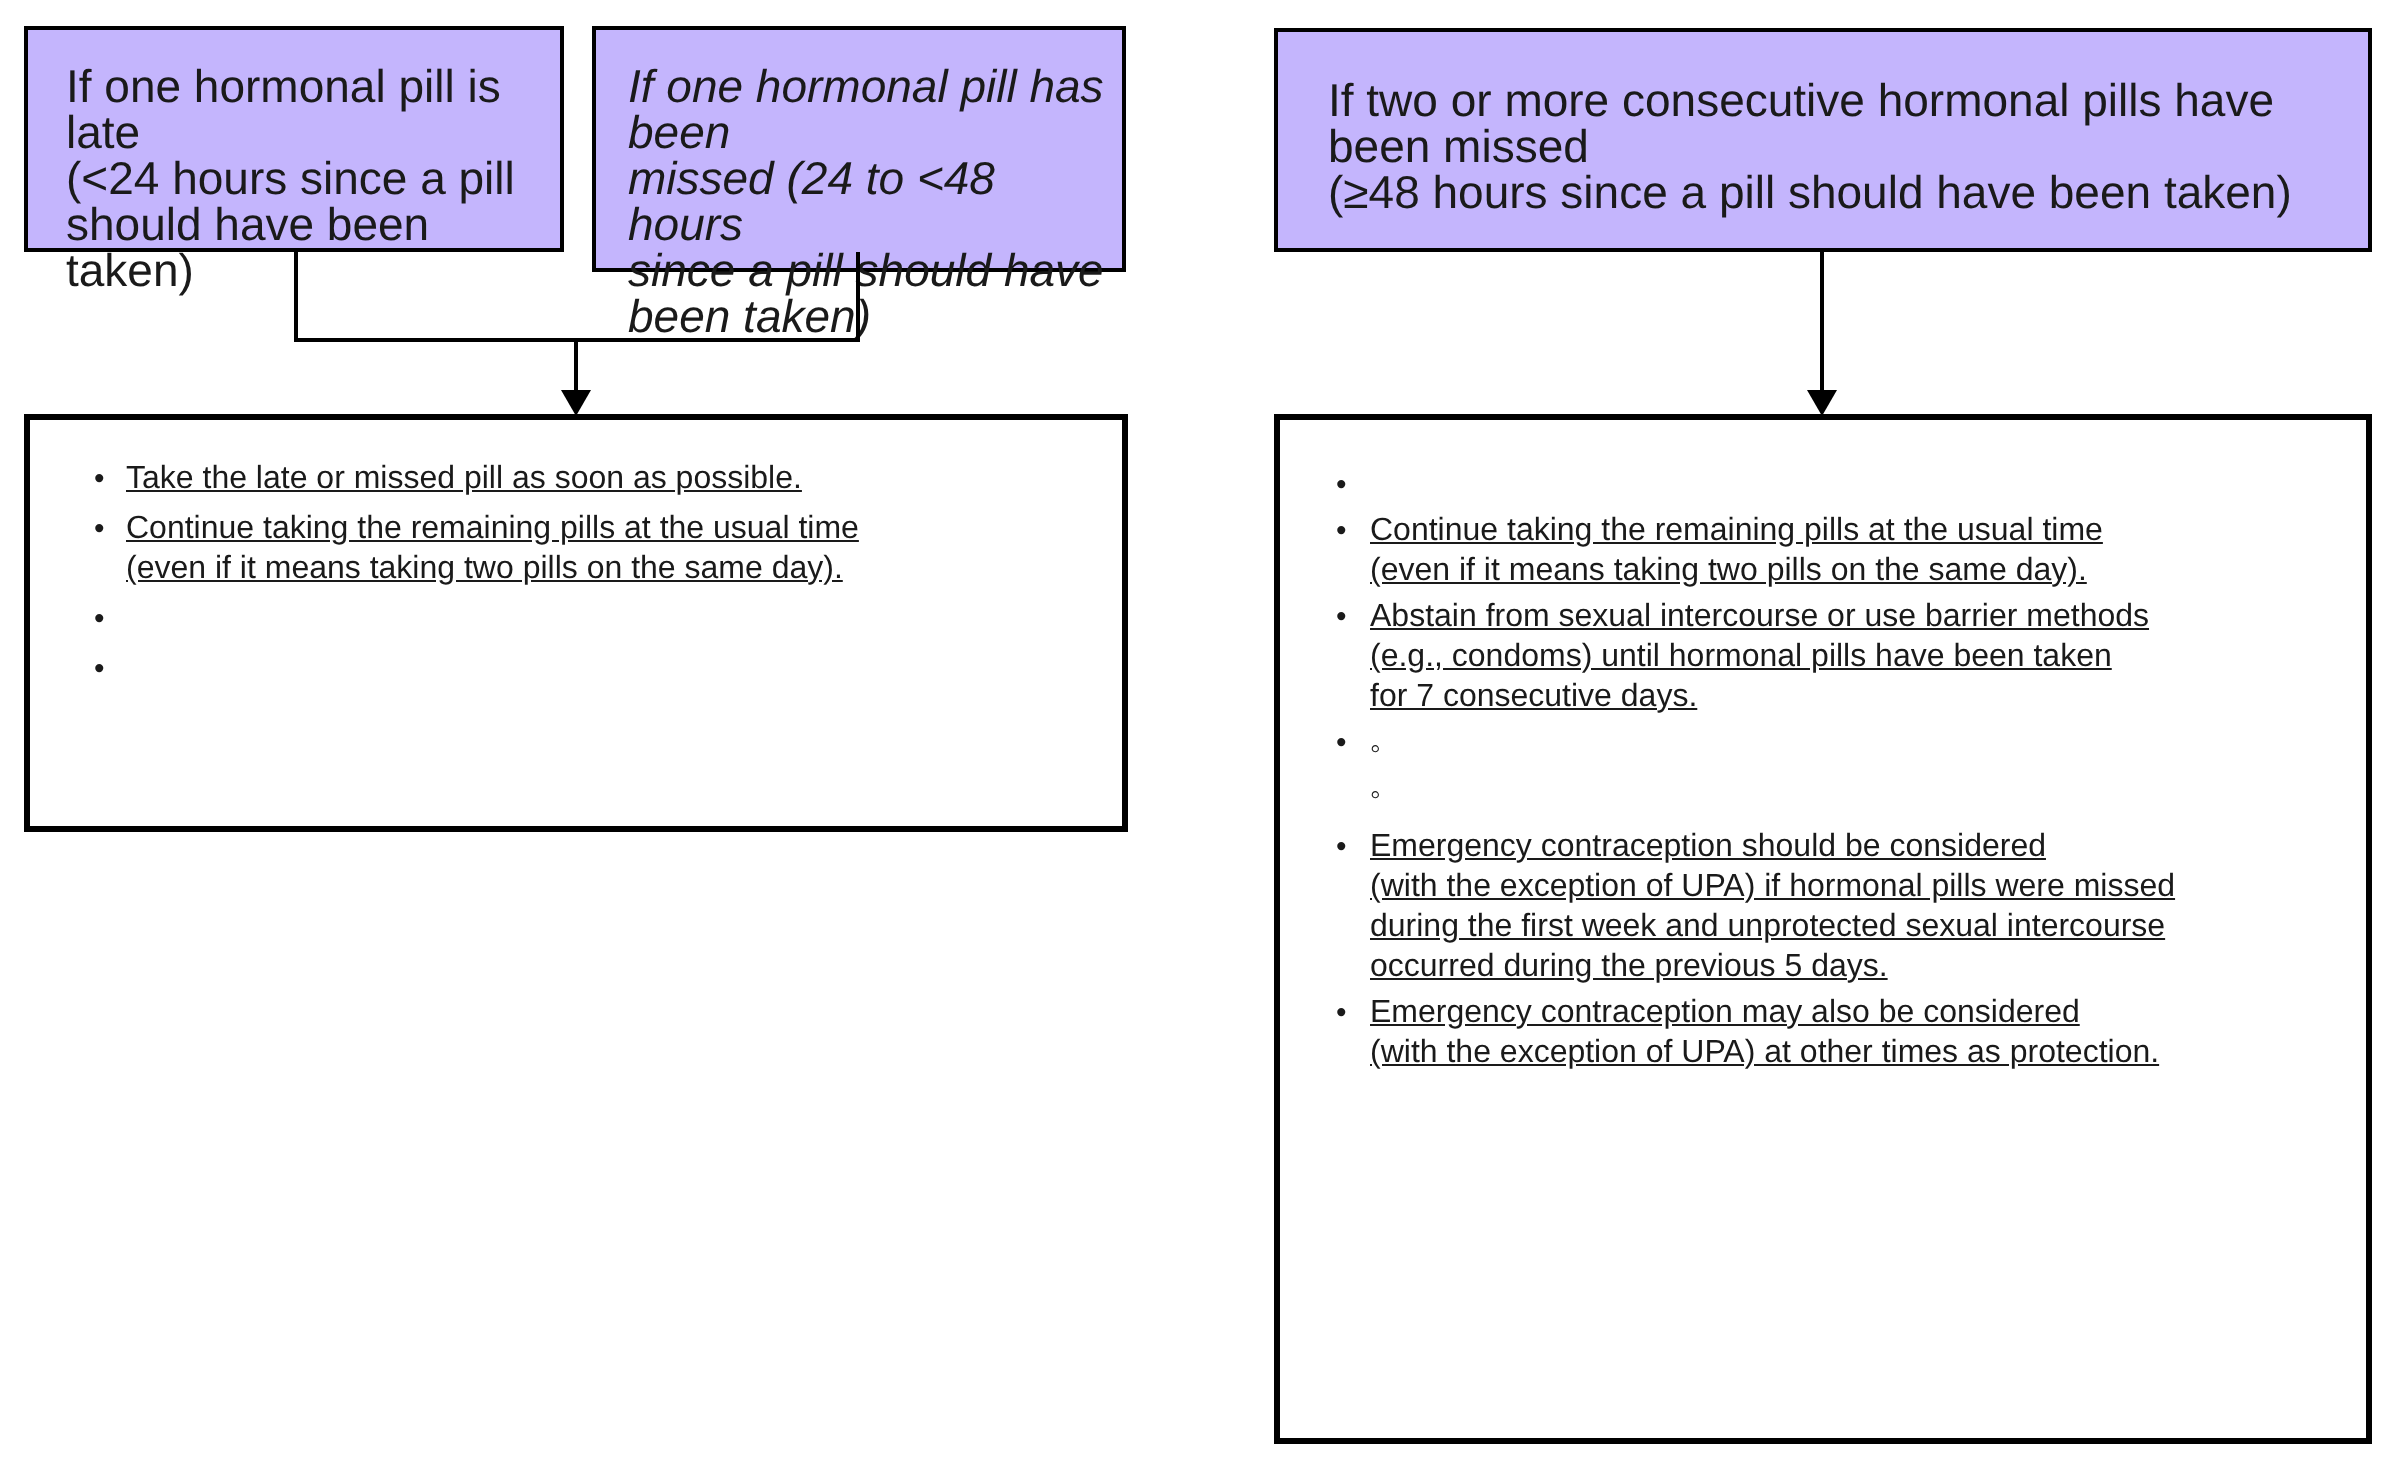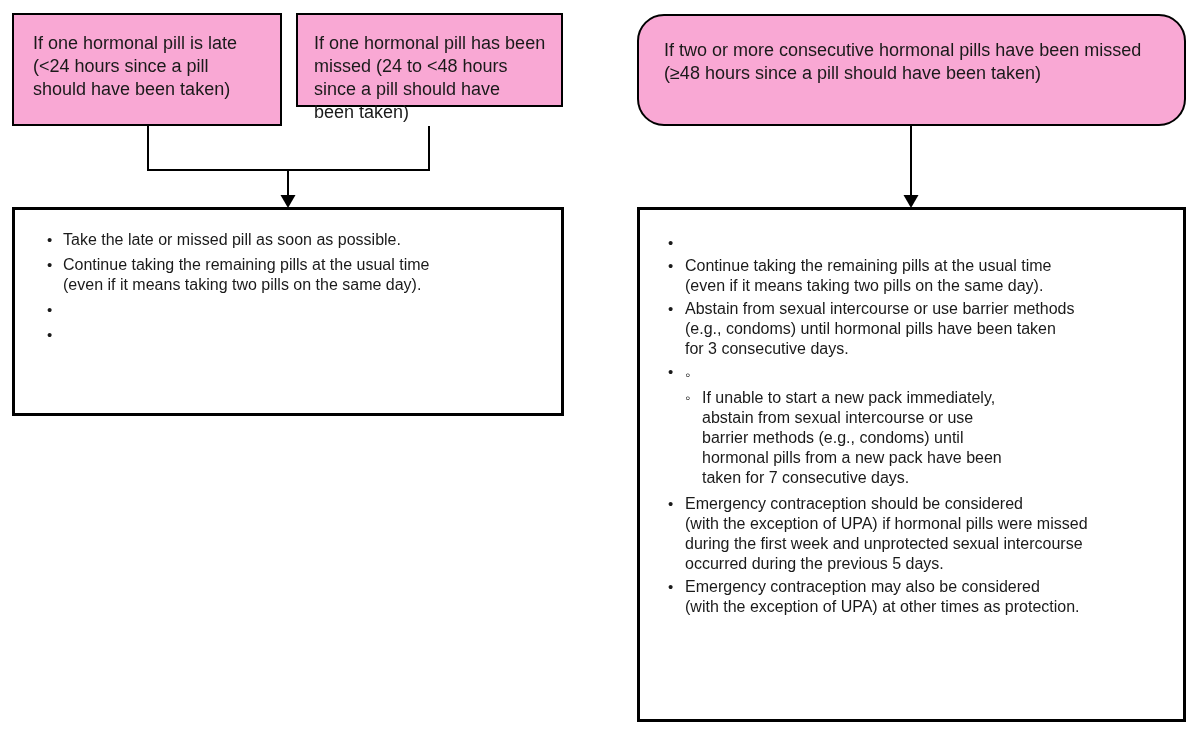--- a/index.html
+++ b/index.html
@@ -9,46 +9,46 @@
     font-family: "Liberation Sans", sans-serif;
     color: #1a1a1a;
     position: relative;
     overflow: hidden;
   }
   .canvas { position: absolute; left: 0; top: 0; width: 1200px; height: 736px; }
 
   .cond-box {
     position: absolute;
     border: 2px solid #000;
-    background: #f9a8d4;
-    font-size: 18px;
+    background: #c4b5fd;
+    font-size: 23px;
     line-height: 23px;
     white-space: pre-line;
   }
   #box-a { left: 12px; top: 13px; width: 270px; height: 113px; padding: 17px 10px 0 19px; }
-  #box-b { left: 296px; top: 13px; width: 267px; height: 94px; padding: 17px 8px 0 16px; }
-  #box-c { left: 637px; top: 14px; width: 549px; height: 112px; padding: 23px 14px 0 25px; border-radius: 27px; }
+  #box-b { left: 296px; top: 13px; width: 267px; height: 123px; padding: 17px 8px 0 16px; font-style: italic; }
+  #box-c { left: 637px; top: 14px; width: 549px; height: 112px; padding: 23px 14px 0 25px; }
 
   .result-box {
     position: absolute;
     border: 3px solid #000;
     background: #fff;
     font-size: 16px;
   }
   #left-result  { left: 12px;  top: 207px; width: 552px; height: 209px; padding: 20px 8px 0 32px; }
   #right-result { left: 637px; top: 207px; width: 549px; height: 515px; padding: 23px 6px 0 28px; }
 
   .blist { list-style: none; }
   .bullet { display: flex; align-items: flex-start; }
   #left-result  .bullet { margin-bottom: 5px; line-height: 20px; }
   #right-result .bullet { margin-bottom: 3px; line-height: 20px; }
   .marker { flex: 0 0 auto; text-align: left; }
   #left-result  .marker { width: 16px; font-size: 15px; }
   #right-result .marker { width: 17px; font-size: 15px; }
-  .btext { white-space: pre-line; }
+  .btext { white-space: pre-line; text-decoration: underline; }
   .sublist { list-style: none; margin-top: 3px; }
   .sub-bullet { display: flex; align-items: flex-start; margin-bottom: 3px; line-height: 20px; }
   .sub-bullet .marker { width: 18px; font-size: 14px; }
 
   svg.connectors { position: absolute; left: 0; top: 0; pointer-events: none; }
   .cline { stroke: #000; stroke-width: 2; fill: none; }
   .ahead { fill: #000; stroke: none; }
 </style>
 </head>
 <body>
@@ -104,36 +104,31 @@
       </li>
       <li class="bullet">
         <span class="marker">•</span>
         <span class="btext">Continue taking the remaining pills at the usual time
 (even if it means taking two pills on the same day).</span>
       </li>
       <li class="bullet">
         <span class="marker">•</span>
         <span class="btext">Abstain from sexual intercourse or use barrier methods
 (e.g., condoms) until hormonal pills have been taken
-for 3 consecutive days.</span>
+for 7 consecutive days.</span>
       </li>
       <li class="bullet">
         <span class="marker">•</span>
         <span class="bcol">
           <ul class="sublist">
             <li class="sub-bullet">
               <span class="marker">◦</span>
             </li>
             <li class="sub-bullet">
               <span class="marker">◦</span>
-              <span class="btext">If unable to start a new pack immediately,
-abstain from sexual intercourse or use
-barrier methods (e.g., condoms) until
-hormonal pills from a new pack have been
-taken for 7 consecutive days.</span>
             </li>
           </ul>
         </span>
       </li>
       <li class="bullet">
         <span class="marker">•</span>
         <span class="btext">Emergency contraception should be considered
 (with the exception of UPA) if hormonal pills were missed
 during the first week and unprotected sexual intercourse
 occurred during the previous 5 days.</span>

